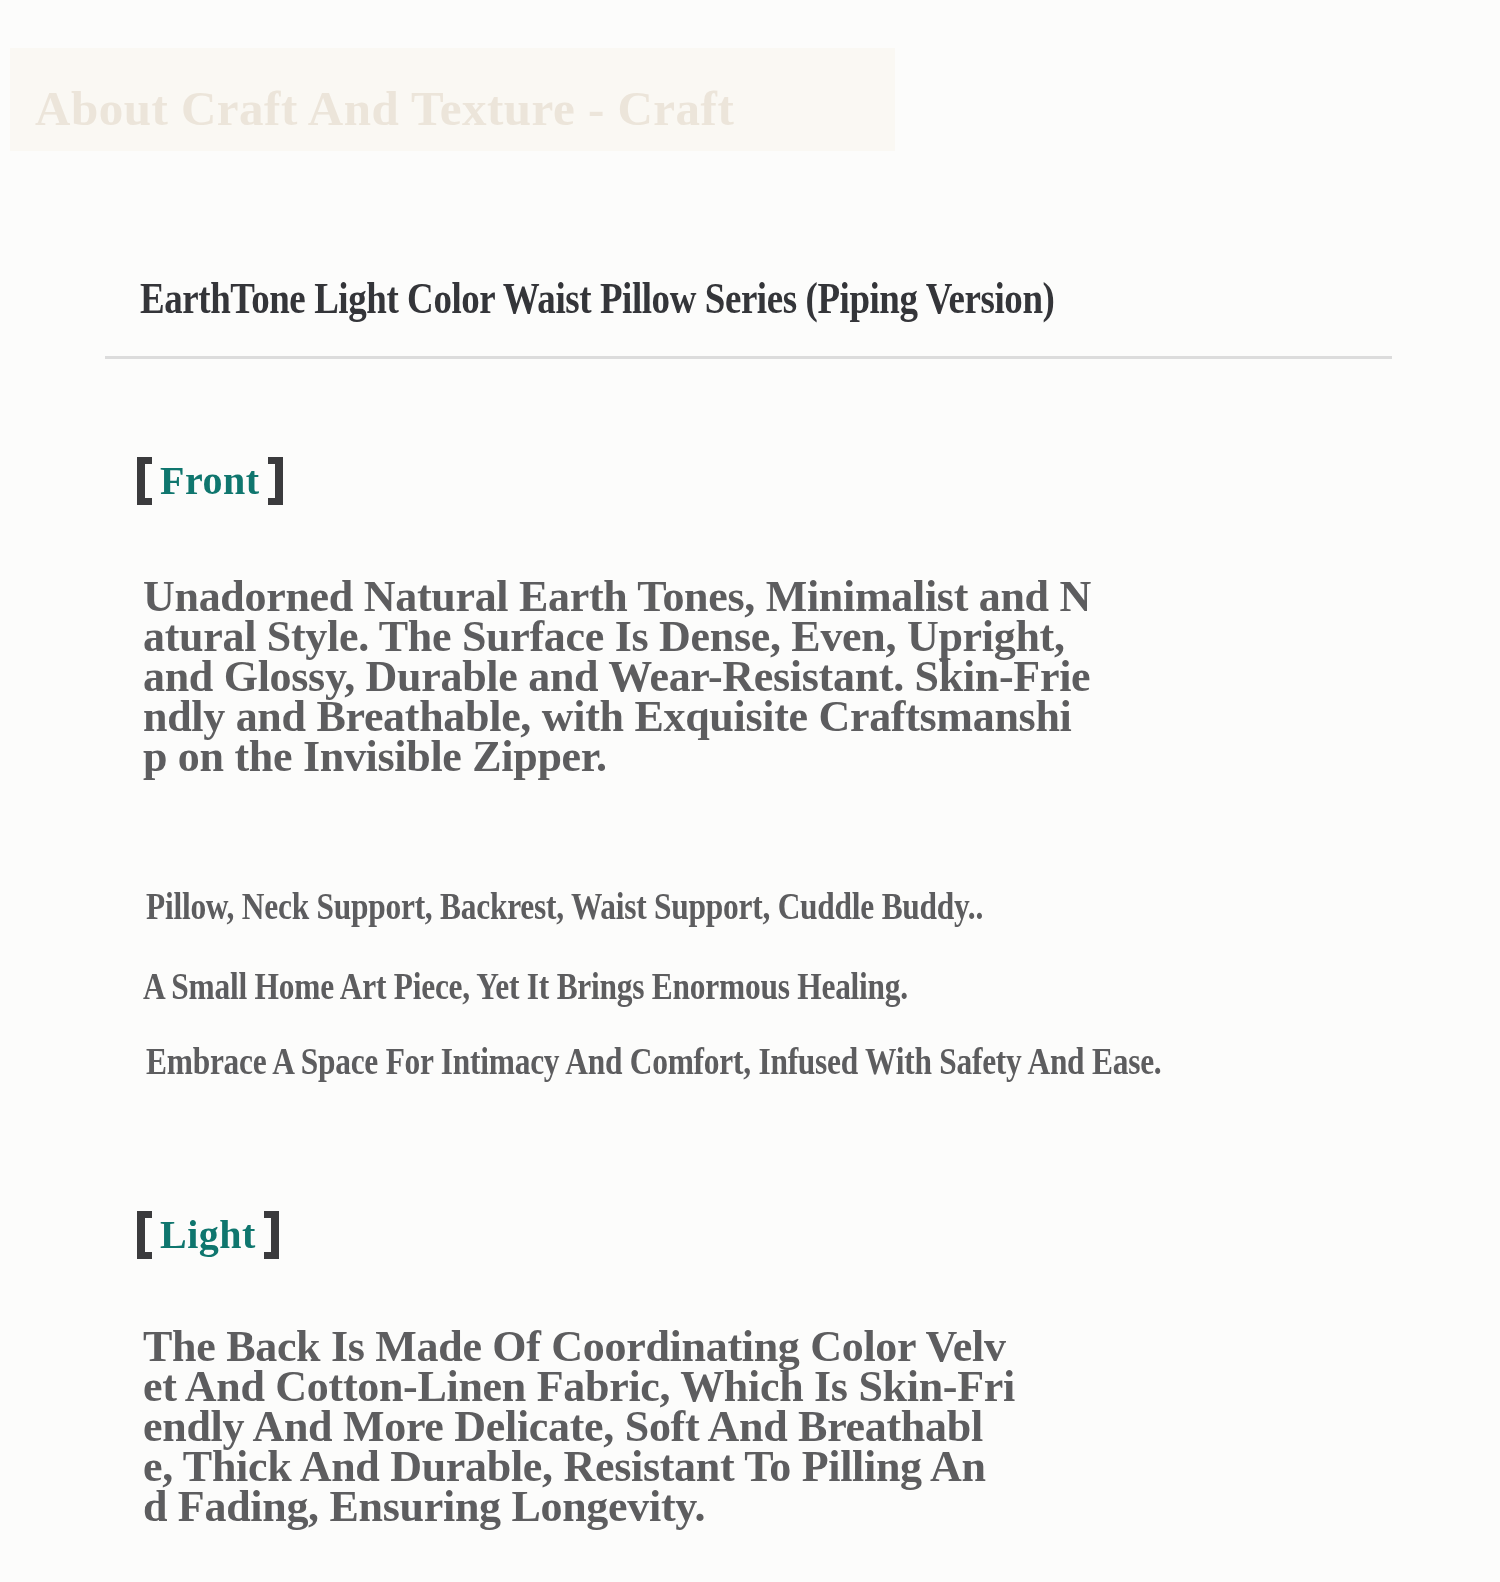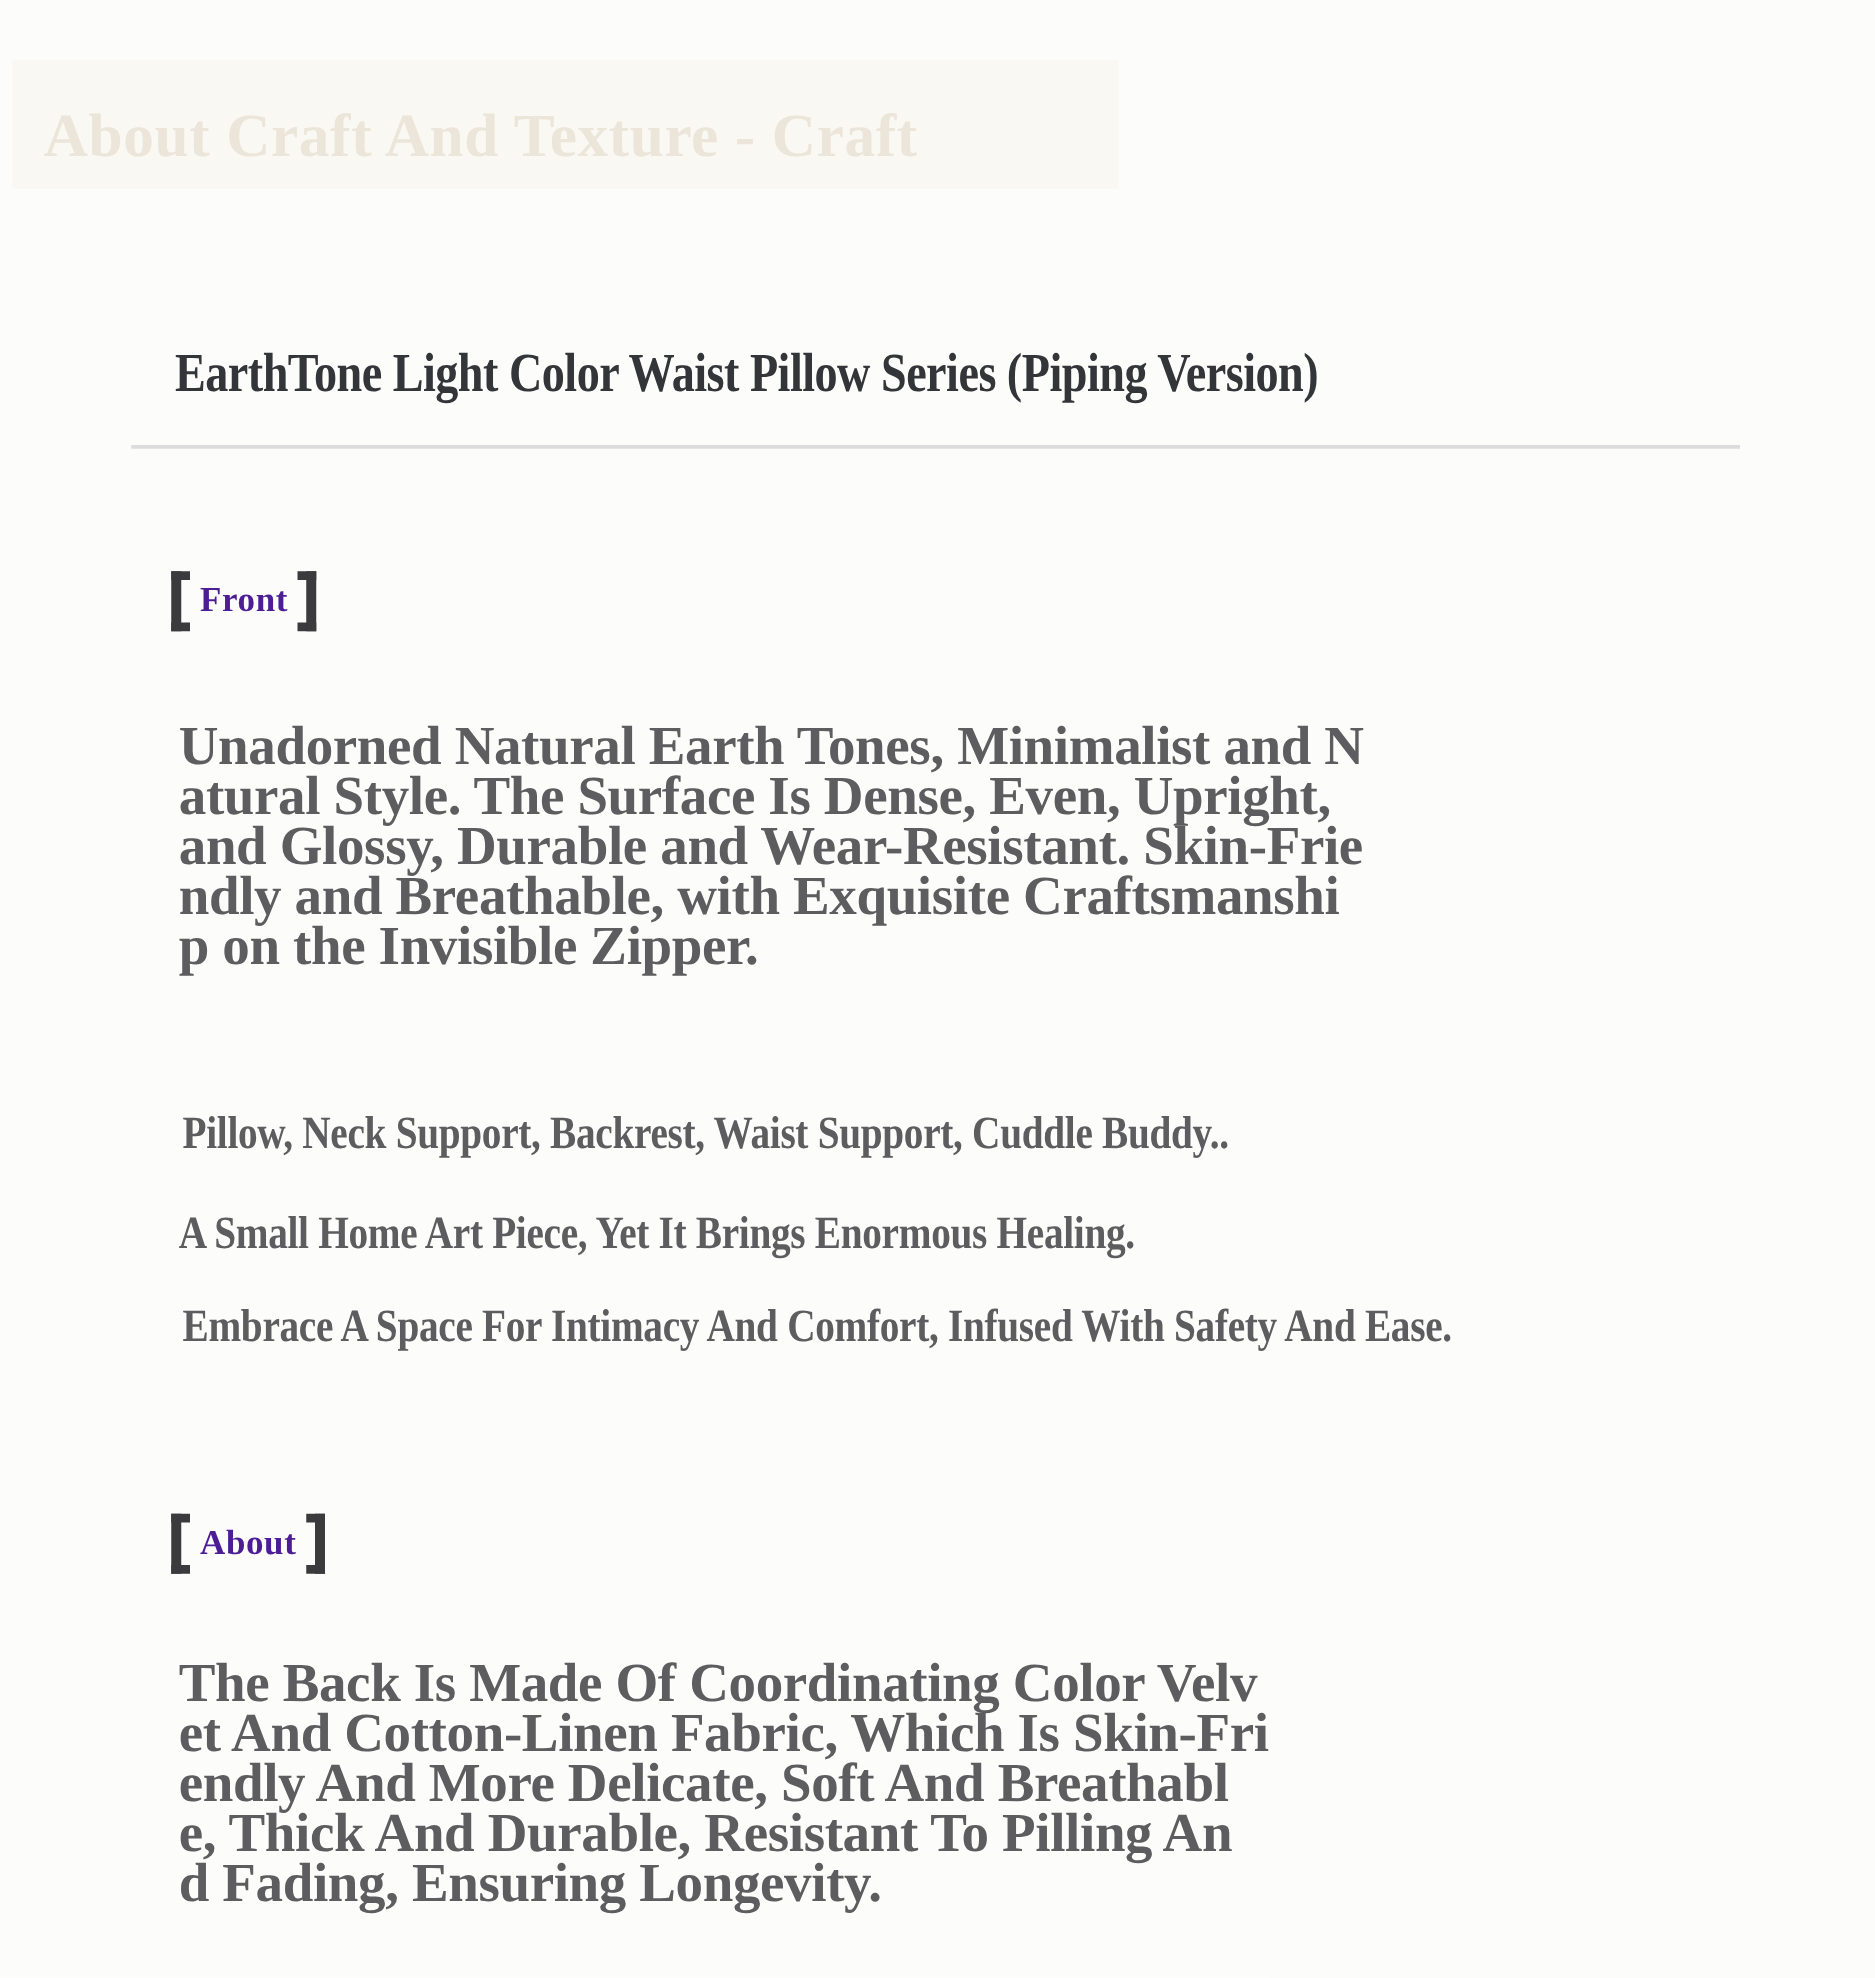--- a/index.html
+++ b/index.html
@@ -78,24 +78,24 @@
     border-left: 8px solid #3b3b3d;
     border-top: 7px solid #3b3b3d;
     border-bottom: 7px solid #3b3b3d;
   }
   .bracket.right {
     border-right: 8px solid #3b3b3d;
     border-top: 7px solid #3b3b3d;
     border-bottom: 7px solid #3b3b3d;
   }
   .heading-label {
-    font-size: 28px;
+    font-size: 40px;
     font-weight: 600;
     line-height: 1;
-    color: #4c1d95;
+    color: #0f766e;
     letter-spacing: 0.5px;
     padding: 0 2px;
   }
   .body-para {
     position: absolute;
     left: 143px;
     margin: 0;
     font-size: 44px;
     font-weight: 700;
     line-height: 40px;
@@ -147,21 +147,21 @@
 p on the Invisible Zipper.</p>
 
   <p class="body-line line-uses">Pillow, Neck Support, Backrest, Waist Support, Cuddle Buddy..</p>
 
   <p class="body-line line-healing">A Small Home Art Piece, Yet It Brings Enormous Healing.</p>
 
   <p class="body-line line-embrace">Embrace A Space For Intimacy And Comfort, Infused With Safety And Ease.</p>
 
   <div class="section-heading back-heading">
     <span class="bracket left"></span>
-    <span class="heading-label">About</span>
+    <span class="heading-label">Light</span>
     <span class="bracket right"></span>
   </div>
 
   <p class="body-para back-description">The Back Is Made Of Coordinating Color Velv
 et And Cotton-Linen Fabric, Which Is Skin-Fri
 endly And More Delicate, Soft And Breathabl
 e, Thick And Durable, Resistant To Pilling An
 d Fading, Ensuring Longevity.</p>
 
 </div>

